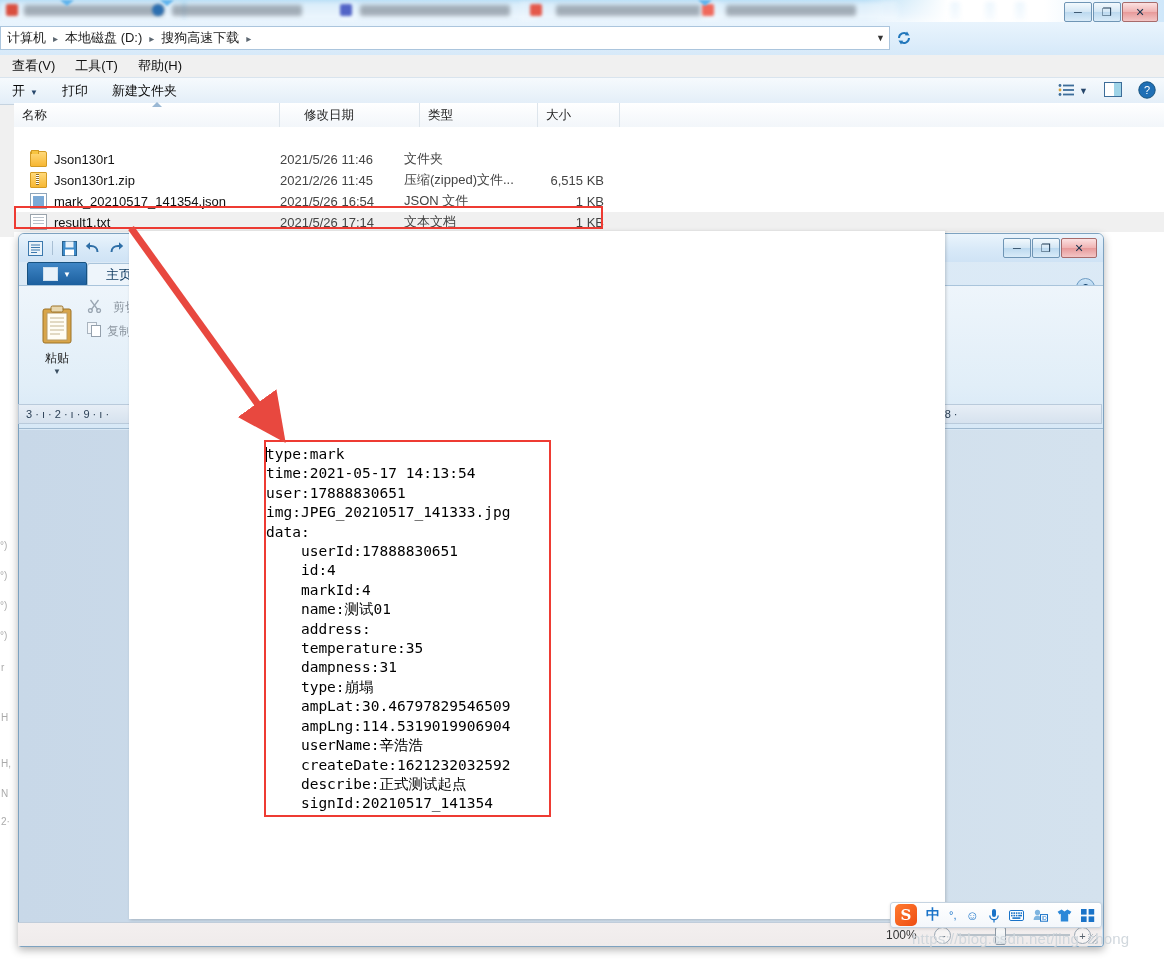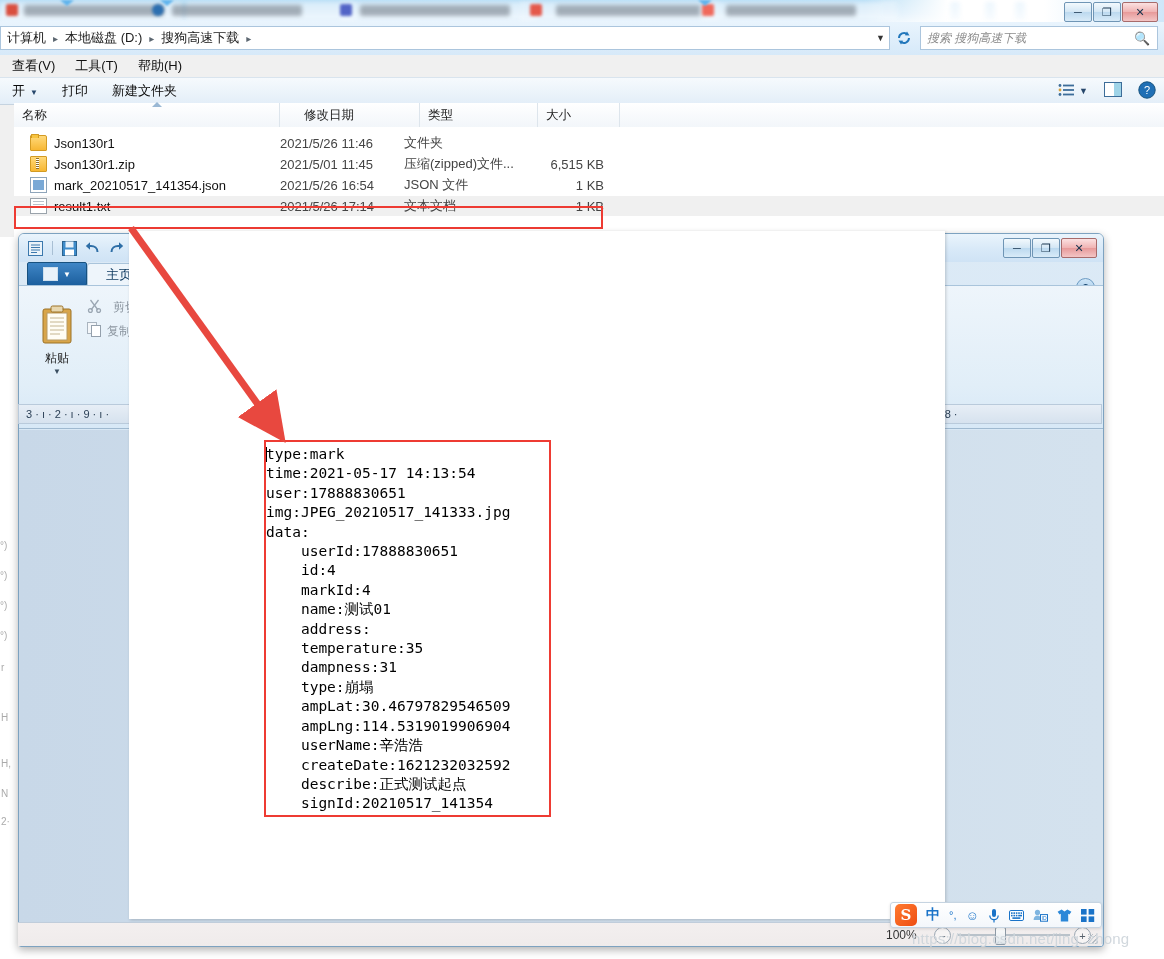--- a/index.html
+++ b/index.html
@@ -75,21 +75,21 @@
     border-bottom:1px solid #d3dde6;display:flex;align-items:center;
     font-size:12.5px;color:#222;}
   #colhead .ch{position:relative;height:24px;display:flex;align-items:center;
     padding-left:8px;box-sizing:border-box;border-right:1px solid #dde5ec;}
   #colhead .sortmark{position:absolute;left:138px;top:-1px;width:0;height:0;
     border-left:5px solid transparent;border-right:5px solid transparent;
     border-bottom:5px solid #9ab8d4;}
 
   #filelist{position:absolute;left:14px;top:105px;width:1150px;height:110px;background:#fff;}
   .frow{position:absolute;left:0;width:1150px;height:20px;display:flex;align-items:center;
-    font-size:13px;color:#111;}
+    font-size:13px;color:#111;margin-top:16px;}
   .frow.sel{background:#f0f0f0;}
   .frow .c-name{width:266px;display:flex;align-items:center;padding-left:16px;box-sizing:border-box;}
   .frow .c-date{width:124px;color:#444;}
   .frow .c-type{width:118px;color:#444;}
   .frow .c-size{width:82px;text-align:right;color:#444;}
   .fico{width:15px;height:14px;margin-right:7px;flex:0 0 15px;position:relative;}
   .fico.folder{background:linear-gradient(to bottom,#ffd97a,#f7b733);border:1px solid #d39b23;border-radius:1px 2px 1px 1px;}
   .fico.folder:before{content:"";position:absolute;left:0;top:-2px;width:6px;height:3px;background:#f7c440;border:1px solid #d39b23;border-bottom:none;border-radius:1px 1px 0 0;}
   .fico.zip{background:linear-gradient(to bottom,#ffd97a,#f7b733);border:1px solid #d39b23;border-radius:1px;}
   .fico.zip:after{content:"";position:absolute;left:5px;top:1px;width:3px;height:11px;
@@ -281,24 +281,20 @@
     <div id="bc-drop">
       <span>▼</span>
     </div>
     <div id="bc-refresh">
       <svg width="16" height="16" viewBox="0 0 16 16">
         <path d="M3 8a5 5 0 0 1 8.5-3.5" stroke="#2277bb" stroke-width="2" fill="none"></path>
         <path d="M13 8a5 5 0 0 1-8.5 3.5" stroke="#2277bb" stroke-width="2" fill="none"></path>
         <polygon points="11,1.5 13.5,5.5 8.8,5.2" fill="#2277bb"></polygon>
         <polygon points="5,14.5 2.5,10.5 7.2,10.8" fill="#2277bb"></polygon>
       </svg>
-    </div>
-    <div id="searchbox">
-      <span class="ph">搜索 搜狗高速下载</span>
-      <span class="mag">🔍</span>
     </div>
   </div>
 
   <div id="menubar">
     <div class="mi">查看(V)</div>
     <div class="mi">工具(T)</div>
     <div class="mi">帮助(H)</div>
   </div>
 
   <div id="cmdbar">
@@ -352,21 +348,21 @@
         </div>
       <div class="c-date">2021/5/26 11:46</div>
       <div class="c-type">文件夹</div>
       <div class="c-size"></div>
     </div>
     <div class="frow" style="top:27px;">
       <div class="c-name">
           <span class="fico zip"></span>
           <span>Json130r1.zip</span>
         </div>
-      <div class="c-date">2021/5/01 11:45</div>
+      <div class="c-date">2021/2/26 11:45</div>
       <div class="c-type">压缩(zipped)文件...</div>
       <div class="c-size">6,515 KB</div>
     </div>
     <div class="frow" style="top:48px;">
       <div class="c-name">
           <span class="fico json"></span>
           <span>mark_20210517_141354.json</span>
         </div>
       <div class="c-date">2021/5/26 16:54</div>
       <div class="c-type">JSON 文件</div>

